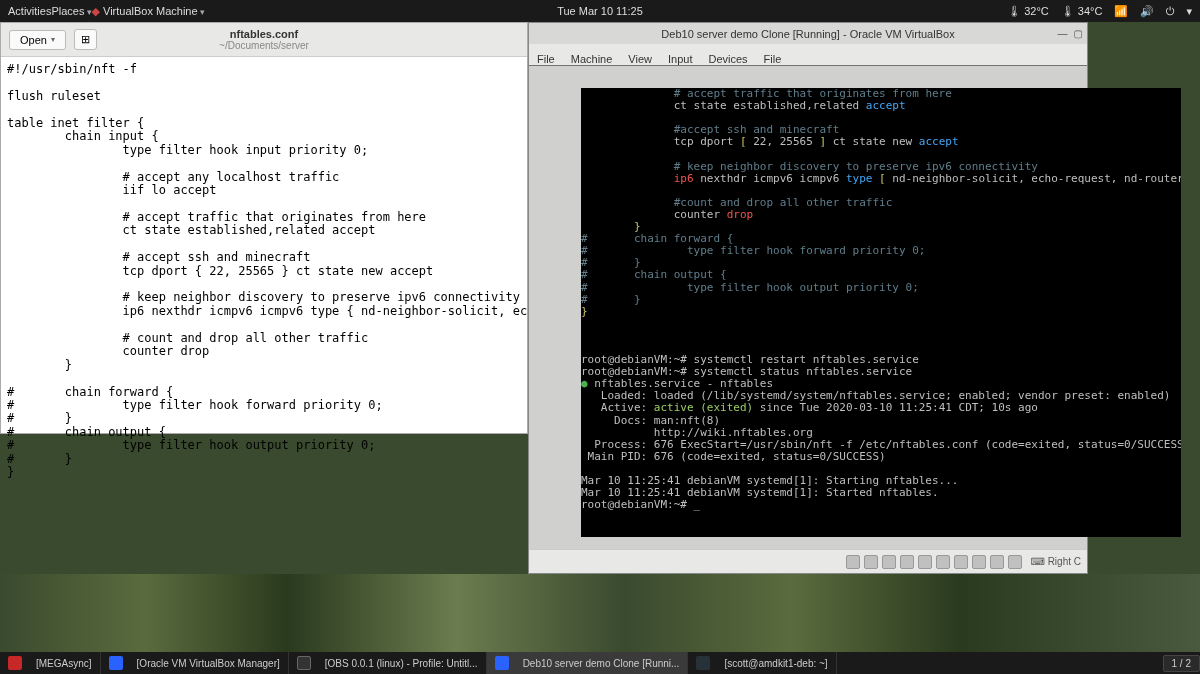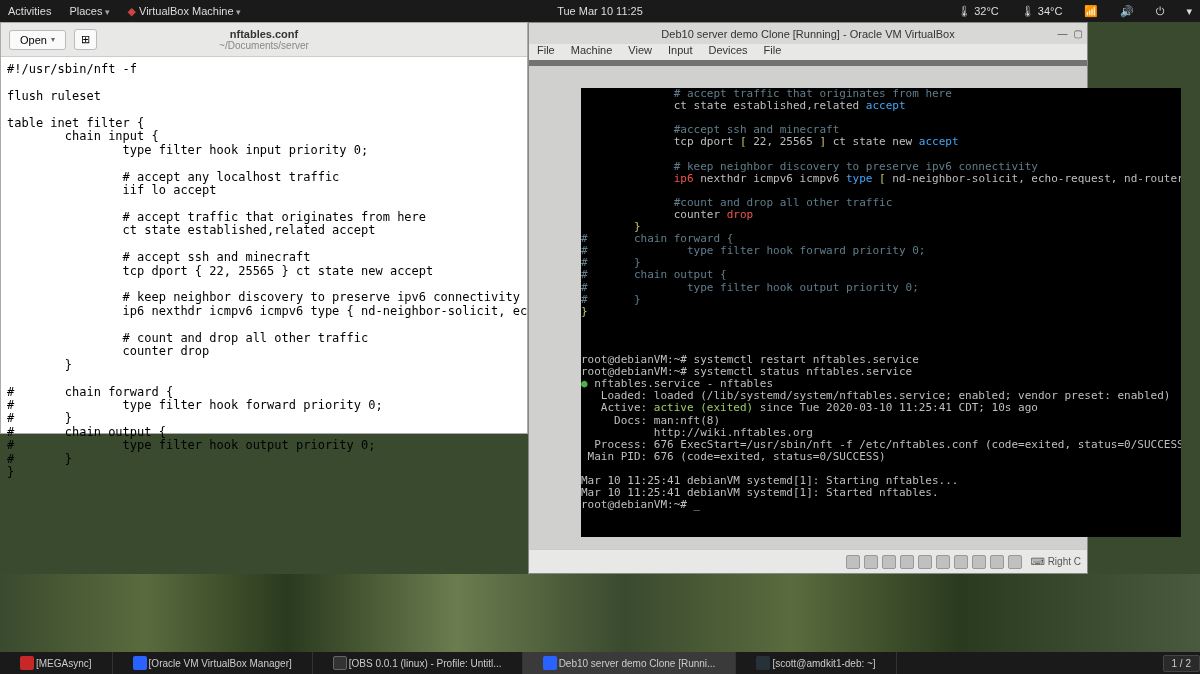--- a/index.html
+++ b/index.html
@@ -1,55 +1,55 @@
 <!DOCTYPE html>
 <html><head>
 <meta charset="utf-8">
 <style>
 *{box-sizing:border-box;margin:0;padding:0}
 body{font-family:sans-serif;width:1200px;height:674px;overflow:hidden;background:#3a4a2e;position:relative}
 .topbar{height:22px;background:#1a1a1a;color:#ddd;display:flex;align-items:center;font-size:11px;padding:0 8px;justify-content:space-between;position:relative;z-index:5}
-.tb-left{display:flex;gap:18px;align-items:center}
+.tb-left{display:flex;align-items:center}
 .tb-item{cursor:pointer}
 .tb-item.dd::after{content:" ▾";font-size:9px;opacity:.7}
 .tb-center{position:absolute;left:50%;transform:translateX(-50%)}
-.tb-right{display:flex;gap:22px;align-items:center}
+.tb-right{display:flex;gap:12px;align-items:center}
 .tb-right span{font-size:11px}
 
 .gedit{position:absolute;top:22px;left:0;width:528px;height:412px;background:#fff;border:1px solid #aaa;z-index:2}
 .gedit-head{height:34px;background:#e8e8e6;border-bottom:1px solid #ccc;display:flex;align-items:center;padding:0 8px;gap:8px;position:relative}
 .btn-open{border:1px solid #bbb;background:#fafafa;padding:3px 10px;border-radius:3px;font-size:11px;display:flex;align-items:center;gap:4px;cursor:pointer}
 .btn-open::after{content:"▾";font-size:8px;color:#666}
 .btn-new{border:1px solid #bbb;background:#fafafa;padding:3px 6px;border-radius:3px;font-size:11px;cursor:pointer}
 .gedit-title{position:absolute;left:50%;transform:translateX(-50%);text-align:center;font-size:11px}
 .gedit-title .fn{font-weight:700;color:#333}
 .gedit-title .fp{color:#888;font-size:10px}
 .gedit-body{font-family:monospace;font-size:12px;line-height:1.12;color:#000;padding:6px;white-space:pre;overflow:hidden}
 
 .vbox{position:absolute;top:22px;left:528px;width:560px;height:552px;background:#7f1d1d;border:1px solid #888;z-index:3}
 .vbox-title{height:21px;background:#d8d8d6;display:flex;align-items:center;justify-content:center;font-size:11px;color:#333;position:relative}
 .vbox-ctrl{position:absolute;right:4px;display:flex;gap:6px;font-size:10px;color:#555}
 .vbox-ctrl span{cursor:pointer}
-.vbox-menu{height:22px;background:#e8e8e6;display:flex;align-items:flex-start;padding:0 8px;gap:16px;font-size:11px;color:#333;border-bottom:6px solid #737373}
+.vbox-menu{height:22px;background:#e8e8e6;display:flex;align-items:flex-end;padding:0 8px;gap:16px;font-size:11px;color:#333;border-bottom:1px solid #737373}
 .vbox-menu span{cursor:pointer}
 .vbox-screen{position:absolute;top:43px;left:0;right:0;bottom:24px;background:#d0d0ce;padding:22px 0 0 52px}
 .term{background:#000;width:600px;height:449px;font-family:monospace;font-size:11px;line-height:1.1;color:#bfbfbf;padding:0;white-space:pre;overflow:hidden}
 .t-green{color:#4caf50}
 .t-bgreen{color:#9ccc65}
 .t-red{color:#ef5350}
 .t-blue{color:#42a5f5}
 .t-cmt{color:#607d8b}
 .t-yel{color:#c5c56b}
 .vbox-status{position:absolute;bottom:0;left:0;right:0;height:24px;background:#e8e8e6;border-top:1px solid #ccc;display:flex;align-items:center;justify-content:flex-end;padding:0 6px;font-size:10px;color:#555;gap:4px}
 .vbox-status .ic{width:14px;height:14px;background:#c0c0c0;border:1px solid #999;border-radius:2px}
 
 .wallpaper{position:absolute;top:574px;left:0;width:1200px;height:78px;background:linear-gradient(90deg,#3a4a2e 0%,#5a6b3e 12%,#2a3a1e 24%,#6b7c4f 38%,#3a4a2e 52%,#5a6b3e 66%,#2a3a1e 80%,#4a5a3e 100%);z-index:1}
 
 .taskbar{position:absolute;bottom:0;left:0;right:0;height:22px;background:#1a1a1a;display:flex;align-items:center;font-size:10px;color:#ccc;z-index:4}
-.task{display:flex;align-items:center;gap:2px;padding:0 20px;height:100%;border-right:1px solid #333;cursor:pointer;min-width:0}
+.task{display:flex;align-items:center;gap:14px;padding:0 8px;height:100%;border-right:1px solid #333;cursor:pointer;min-width:0}
 .task.active{background:#3a3a3a}
 .task .ti{width:14px;height:14px;background:#555;border-radius:2px;flex-shrink:0}
 .task .ti.red{background:#c62828}
 .task .ti.vb{background:#2962ff}
 .task .ti.obs{background:#333;border:1px solid #666}
 .task .ti.ged{background:#8d6e63}
 .task .ti.tty{background:#263238}
 .task span{white-space:nowrap;overflow:hidden;text-overflow:ellipsis;max-width:160px}
 .ws{margin-left:auto;background:#2a2a2a;padding:2px 8px;border:1px solid #444;border-radius:2px;}
 </style>

